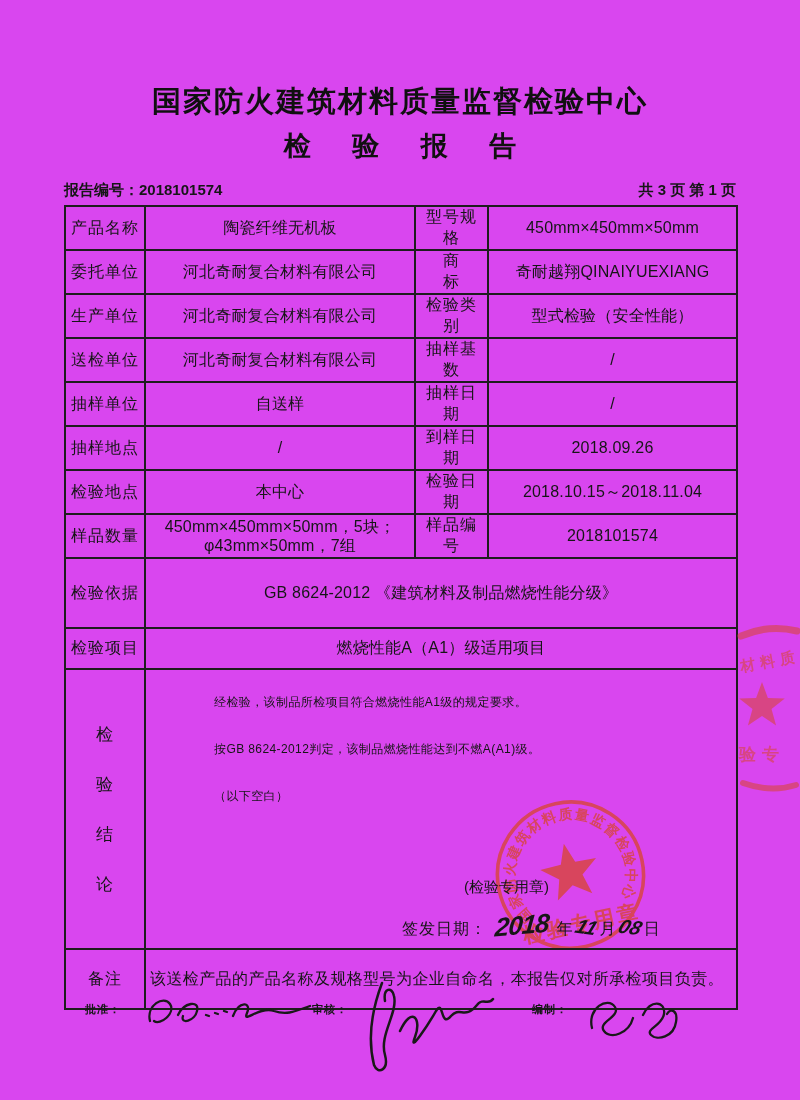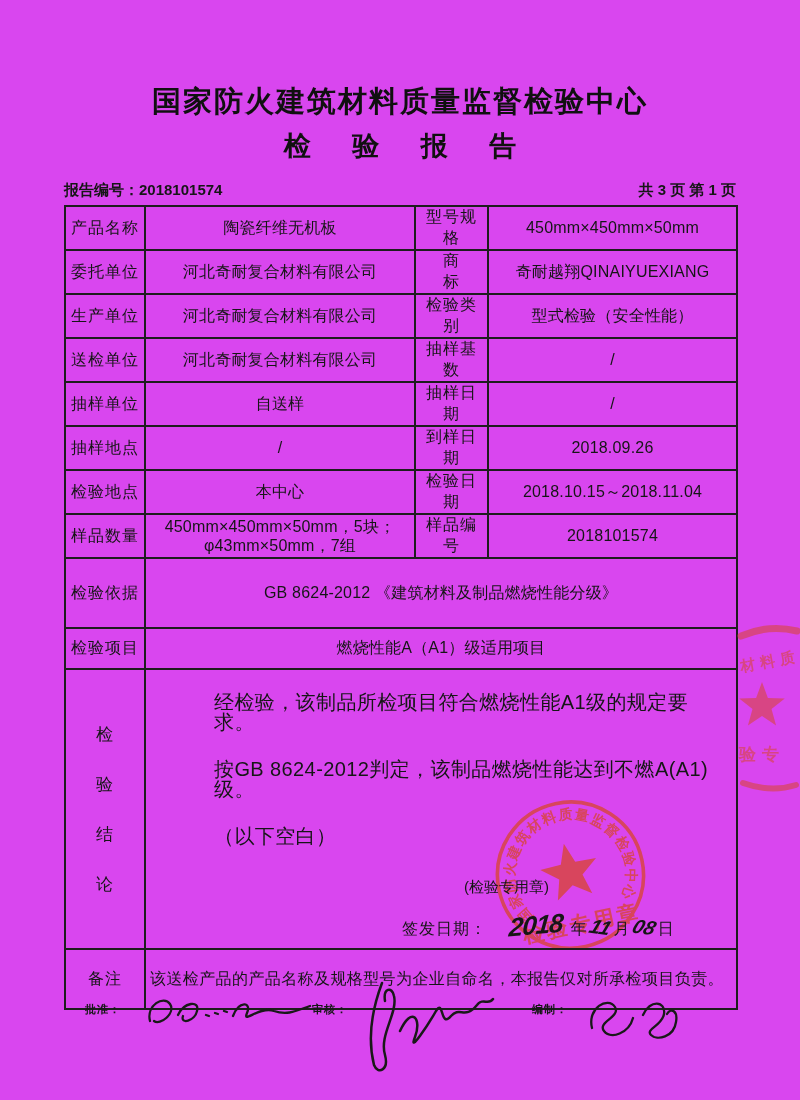--- a/index.html
+++ b/index.html
@@ -22,25 +22,25 @@
     overflow:hidden;}
   td.lbl{text-align:center;letter-spacing:1px;}
   td.val{text-align:center;padding:1px 7px;letter-spacing:0.2px;}
   td.val-sm{font-size:15px;line-height:19px;}
   
   td.vlbl{vertical-align:middle;}
   .vchars{display:flex;flex-direction:column;align-items:center;
     justify-content:center;gap:27px;font-size:17px;}
   td.conclusion{position:relative;vertical-align:top;padding:0;}
   .c-lines{position:absolute;left:68px;top:22px;right:16px;}
-  .c-line{font-size:20px;line-height:20px;margin-bottom:27px;letter-spacing:0.4px;}
+  .c-line{font-size:12px;line-height:20px;margin-bottom:27px;letter-spacing:0.4px;}
   .seal-note{position:absolute;left:318px;top:208px;font-size:15px;}
   .issue-line{position:absolute;left:256px;top:240px;display:flex;
     align-items:baseline;font-size:16px;}
-  .issue-label{letter-spacing:1px;margin-right:20px;}
+  .issue-label{letter-spacing:1px;margin-right:6px;}
   .hand{display:inline-block;font-size:26px;font-style:italic;font-weight:bold;
     transform:rotate(-5deg) skewX(-10deg);margin:0 8px 0 2px;letter-spacing:-1px;}
   .hand-sm{display:inline-block;font-size:20px;font-style:italic;font-weight:bold;
     transform:rotate(7deg) skewX(-14deg);margin:0 3px;}
   .remark-val{font-size:16px;padding:2px 10px;letter-spacing:0.4px;}
   
   .stamp-main{position:absolute;left:330px;top:110px;width:190px;height:195px;
     transform:rotate(-12deg);opacity:0.82;pointer-events:none;}
   .stamp-edge{position:absolute;left:736px;top:620px;width:64px;height:175px;
     opacity:0.6;pointer-events:none;}

